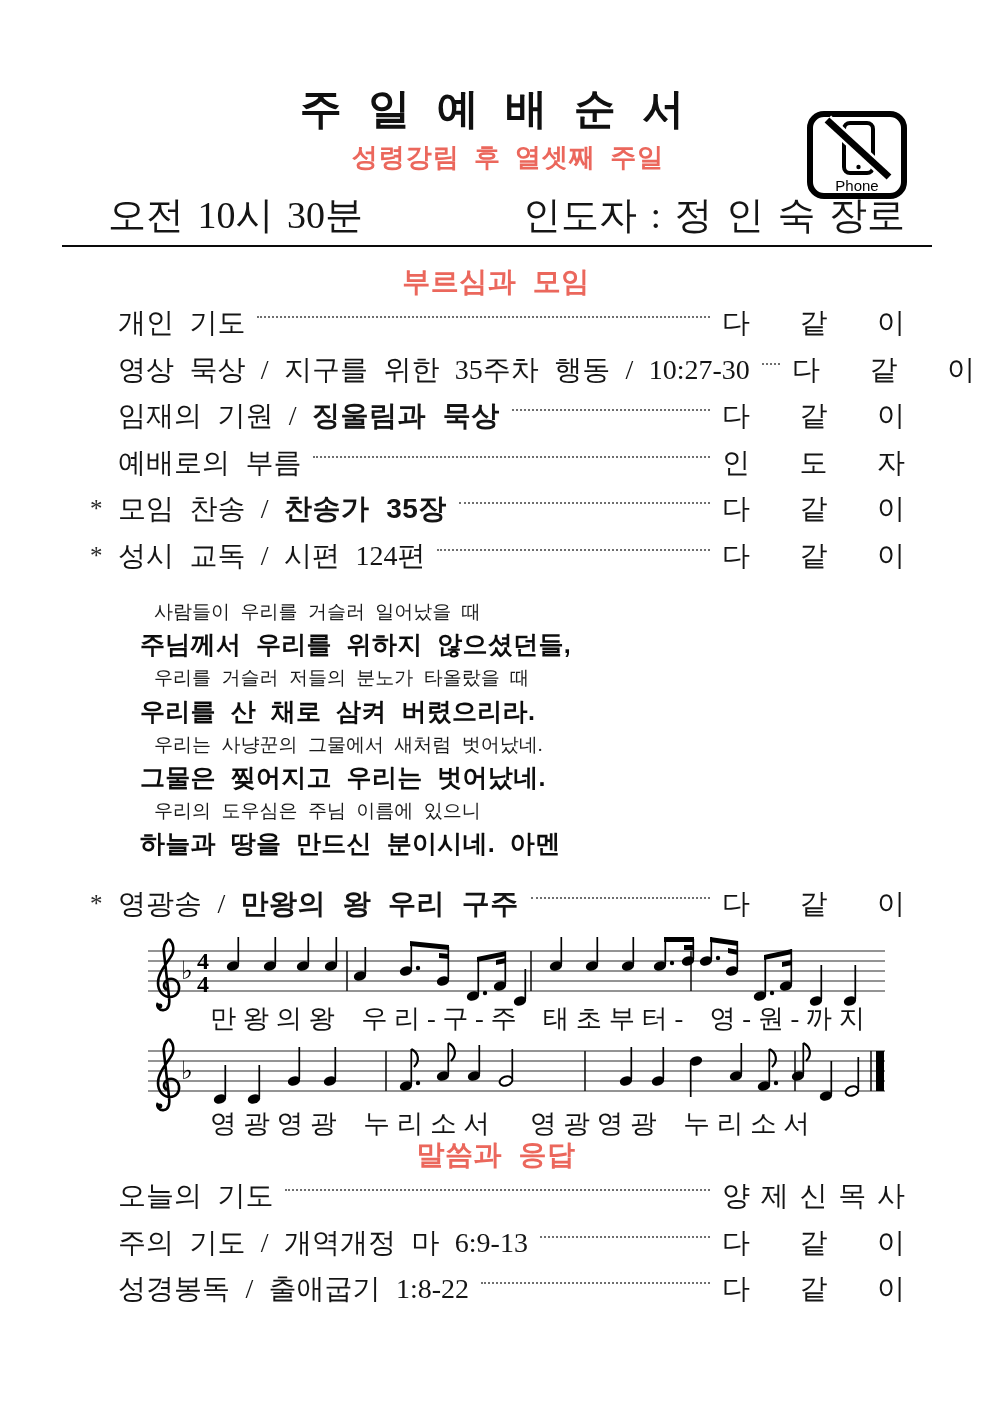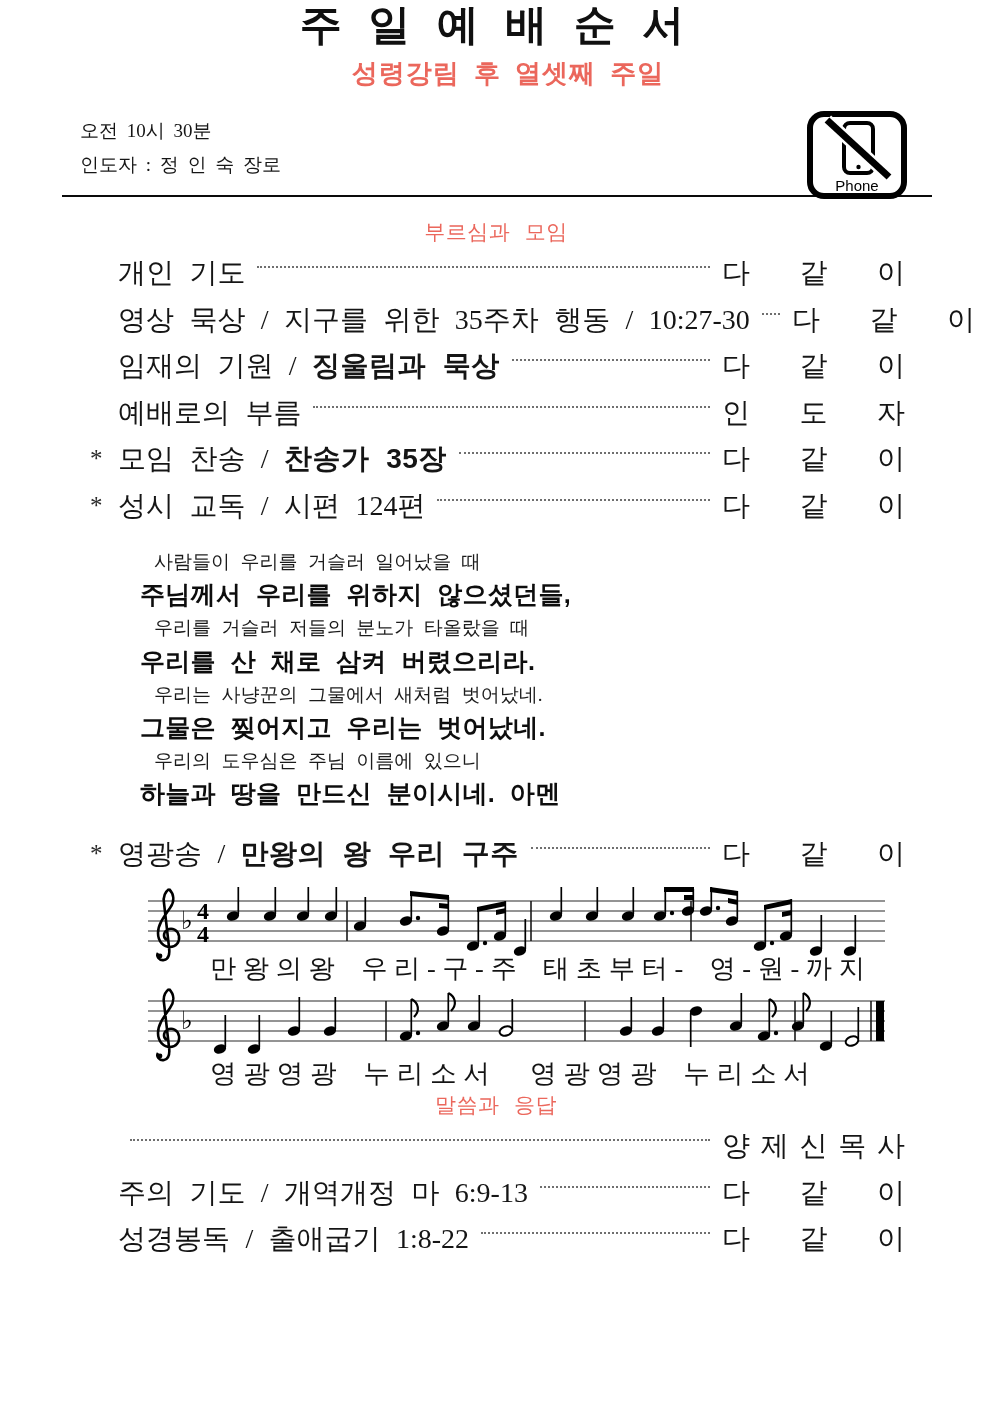--- a/index.html
+++ b/index.html
@@ -5,40 +5,40 @@
   html,body{margin:0;padding:0;background:#ffffff;}
   body{
     width:992px;height:1403px;overflow:hidden;
     font-family:"Liberation Serif","DejaVu Serif",serif;
     color:#151515;
   }
   .page{position:relative;width:992px;height:1403px;}
 
   
   .title{
-    text-align:center;font-size:42px;line-height:50px;
+    text-align:center;padding-top:84px;font-size:42px;line-height:50px;
     letter-spacing:8px;font-weight:600;color:#101010;
   }
   .subtitle{
     text-align:center;margin-top:8px;font-size:26px;line-height:30px;
     font-family:"Liberation Sans","DejaVu Sans",sans-serif;font-weight:bold;
     color:var(--accent,#EB675C);letter-spacing:1px;word-spacing:6px;padding-left:24px;
   }
   .no-phone{position:absolute;top:111px;right:84px;width:102px;height:88px;}
 
   .info-row{
     display:flex;justify-content:space-between;align-items:baseline;
-    margin:26px 87px 0 80px;font-size:19px;line-height:34px;word-spacing:4px;flex-direction:column;
+    margin:26px 87px 0 108px;font-size:38px;line-height:34px;word-spacing:4px;
   }
   .rule{margin:13px 60px 0 62px;border-top:2px solid #0a0a0a;height:0;}
 
   
   .section-heading{
-    text-align:center;margin-top:20px;font-size:21px;line-height:30px;
-    font-family:"Liberation Sans","DejaVu Sans",sans-serif;font-weight:normal;
+    text-align:center;margin-top:20px;font-size:28px;line-height:30px;
+    font-family:"Liberation Sans","DejaVu Sans",sans-serif;font-weight:bold;
     color:var(--accent,#EB675C);word-spacing:8px;letter-spacing:0.5px;
   }
   .section-heading.second{margin-top:0;}
 
   
   .order-list{margin:3px 87px 0 90px;}
   .order-row{display:flex;align-items:center;height:46.5px;font-size:28px;}
   .order-row .marker{width:28px;flex:none;font-size:25px;color:#2a2a2a;}
   .order-row .label{white-space:nowrap;word-spacing:0.30em;}
   .order-row .label b{
@@ -347,20 +347,21 @@
           <line class="stem" x1="710.3" y1="54" x2="710.3" y2="22"></line>
       </g>
       <text class="lyrics" x="62" y="97" textLength="600" lengthAdjust="spacingAndGlyphs" style="white-space:pre">영 광 영 광    누 리 소 서      영 광 영 광    누 리 소 서</text>
     </svg>
   </div>
 
   <div class="section-heading second">말씀과 응답</div>
   <div class="order-list" id="section2-items">
       <div class="order-row">
         <span class="marker"></span>
+        <span class="label">오늘의 기도</span>
         <span class="leader"></span>
         <span class="response">
           <span class="resp-char">양</span>
           <span class="resp-char">제</span>
           <span class="resp-char">신</span>
           <span class="resp-char">목</span>
           <span class="resp-char">사</span>
         </span>
       </div>
       <div class="order-row">

